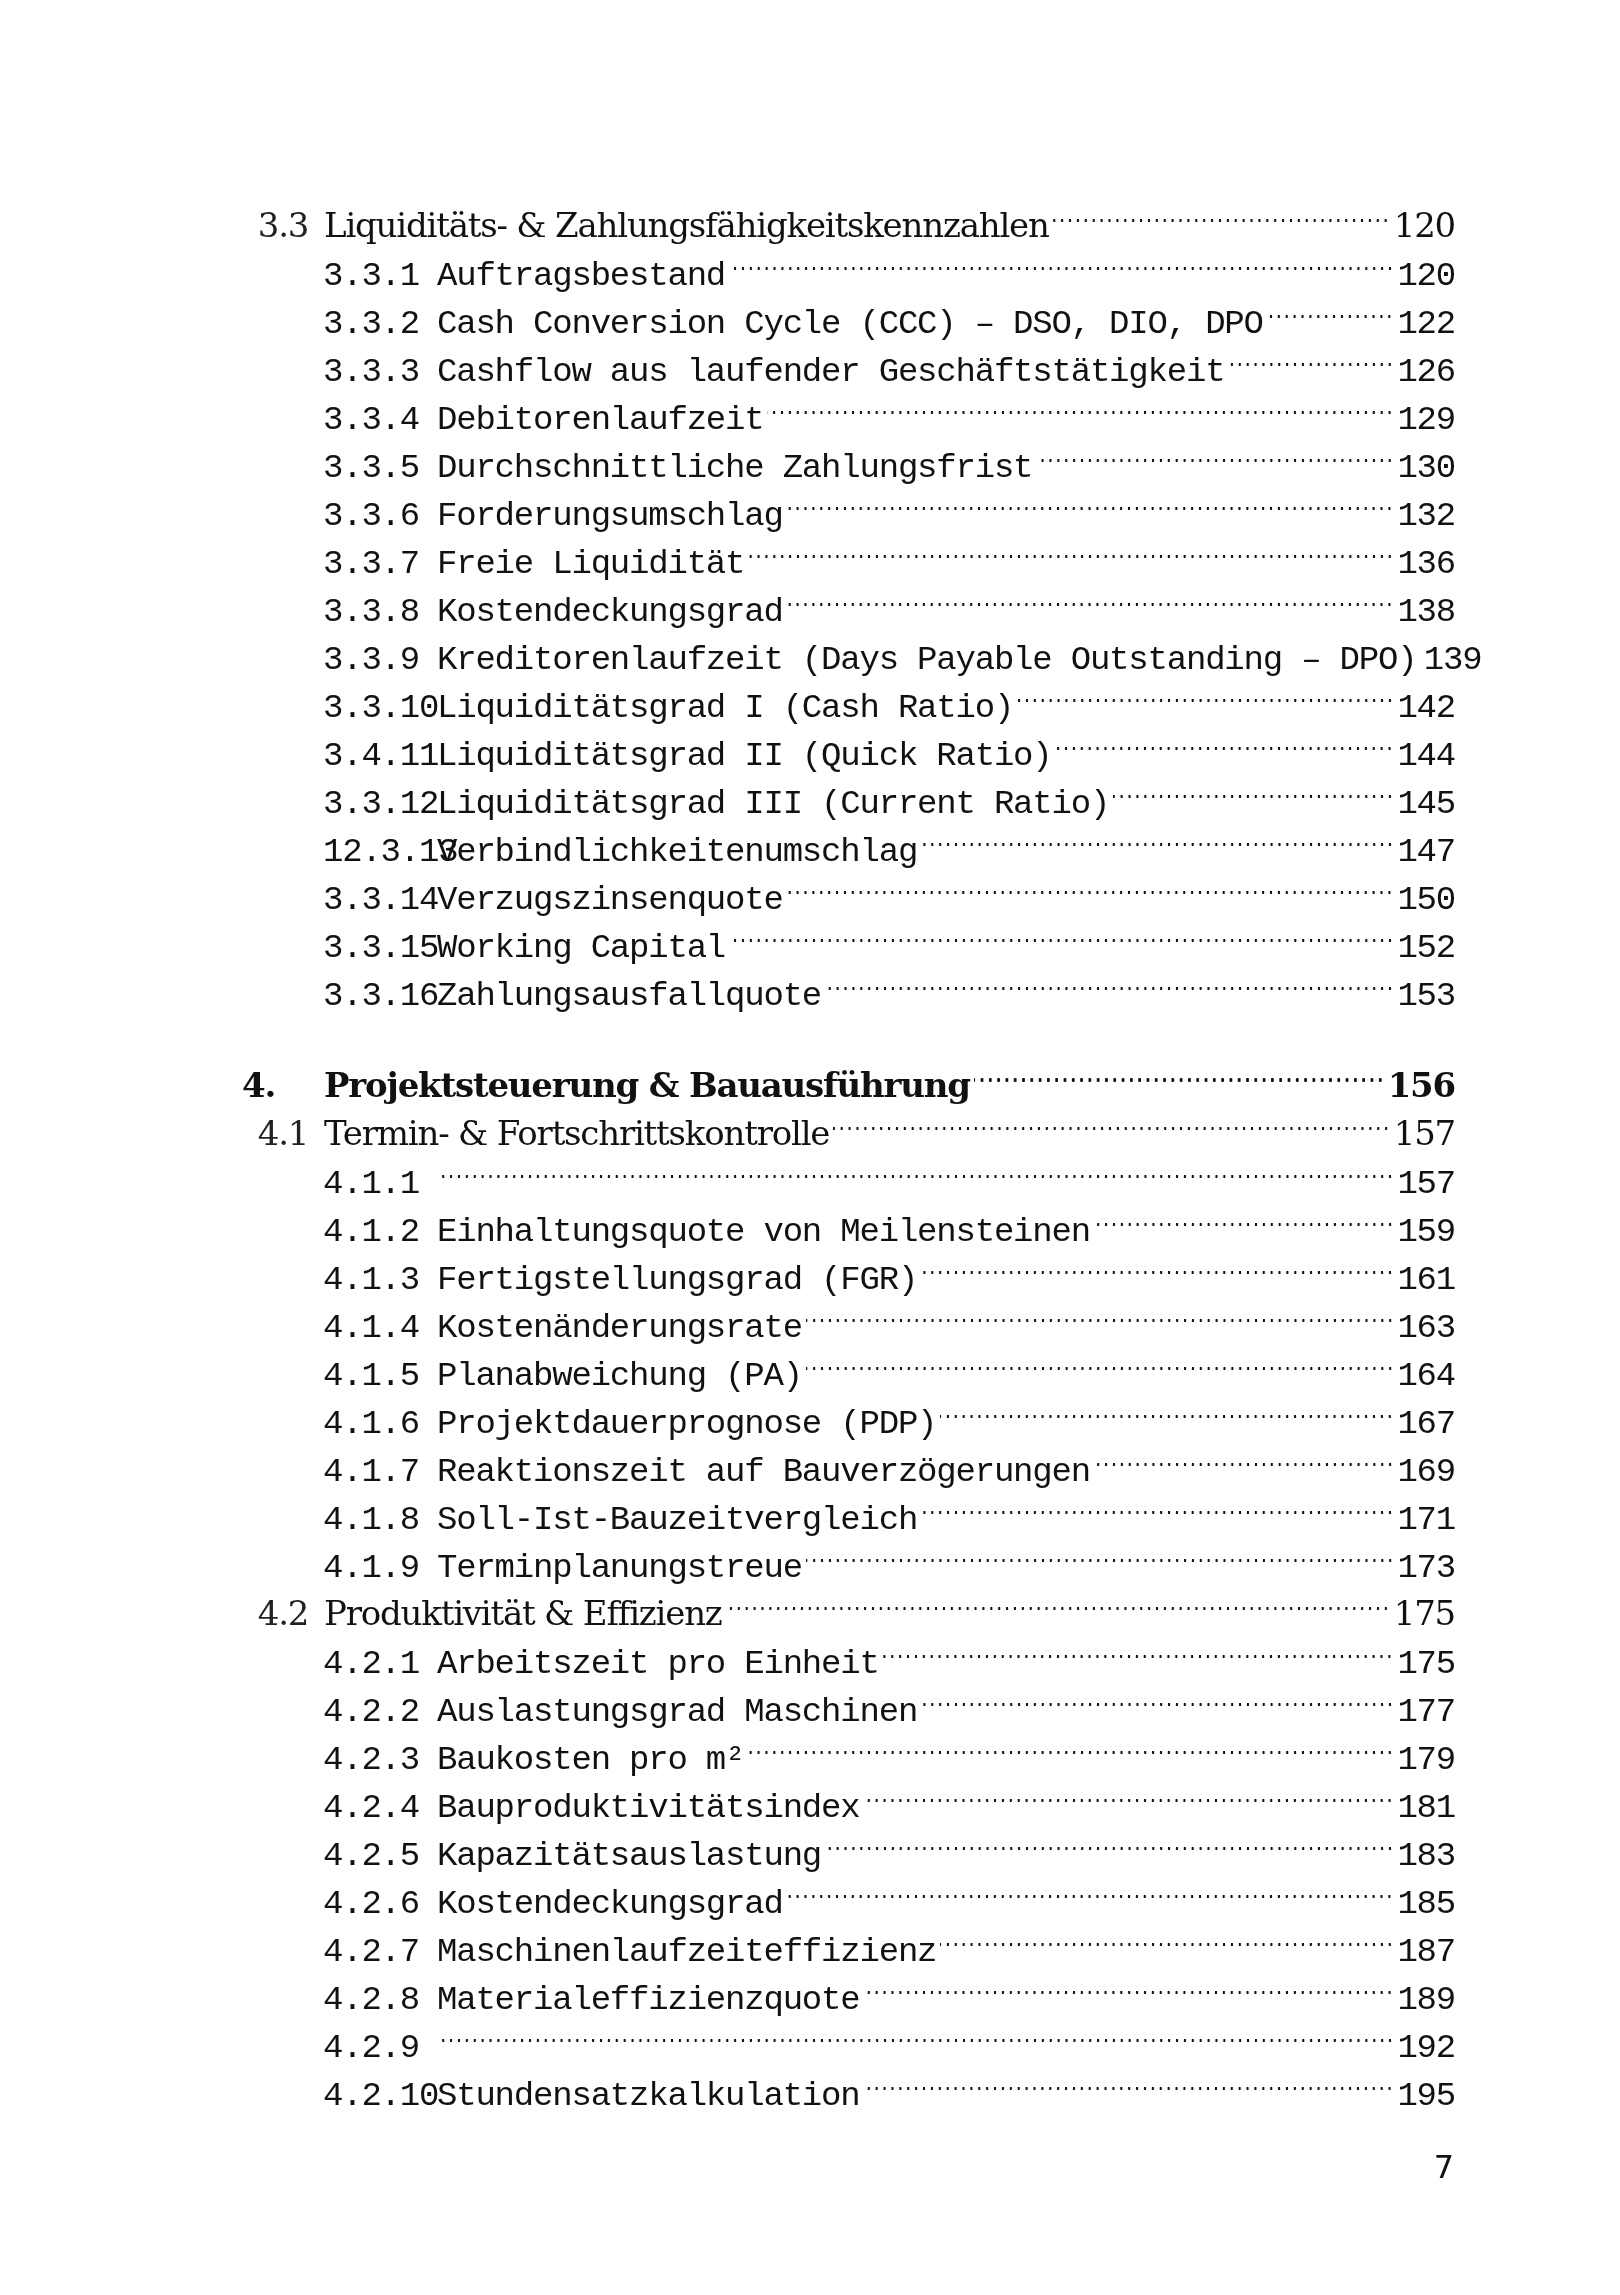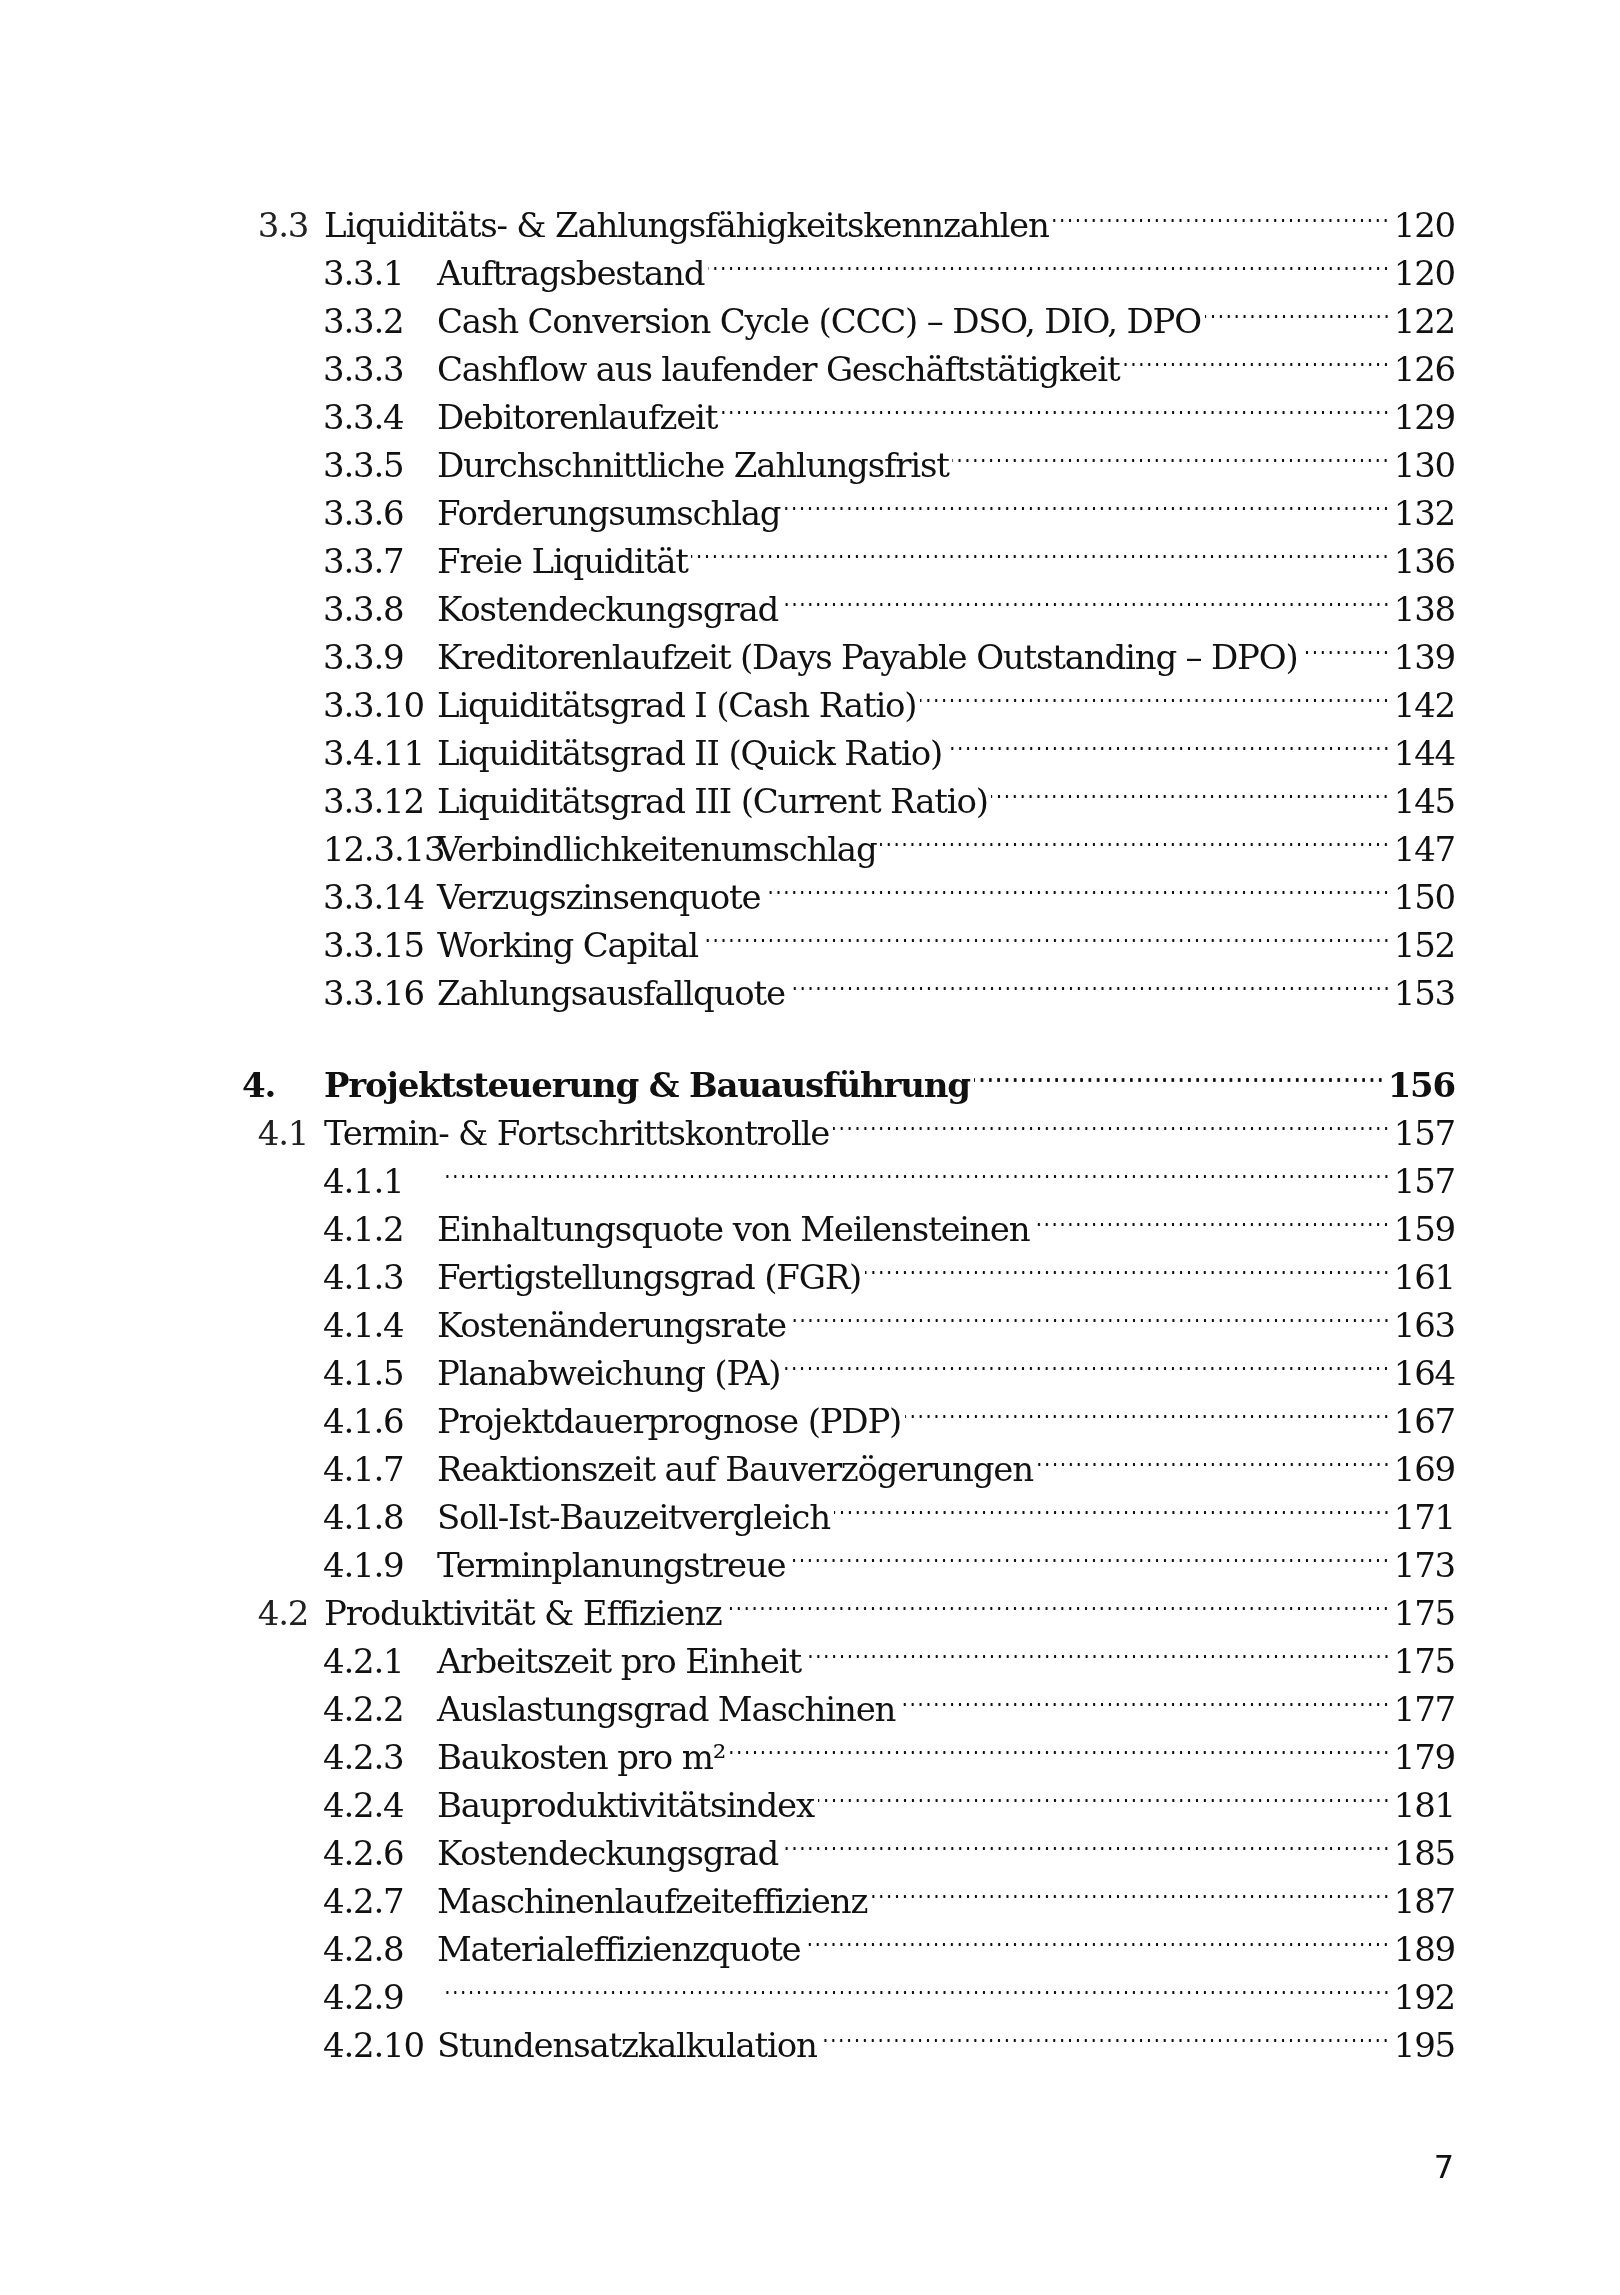--- a/index.html
+++ b/index.html
@@ -13,21 +13,21 @@
     position: absolute; left: 242px; top: 189px; width: 1213px;
   }
   .row {
     position: relative; display: flex; align-items: baseline;
     height: 48px; line-height: 48px;
     font-size: 34px; letter-spacing: -1.2px;
     white-space: nowrap;
   }
   .row .num { flex: 0 0 auto; }
   .row.lvl2 .num { width: 82px; }
-  .row.lvl3 { padding-left: 81px; }
+  .row.lvl3 { padding-left: 81px; font-family: Liberation Mono, monospace; }
   .row.lvl3 .num { width: 114px; }
   .row.lvl1 { font-weight: bold; margin-top: 44px; }
   .row.lvl1 .num { width: 82px; }
   .row .title { flex: 0 0 auto; }
   .row .leader {
     flex: 1 1 auto; overflow: hidden; margin: 0 3.7px;
     position: relative; height: 48px;
   }
   .row .leader::after {
     content: "";
@@ -240,20 +240,26 @@
         <span class="leader"></span>
         <span class="page-ref">179</span>
       </div>
       <div class="row lvl3">
         <span class="num">4.2.4</span>
         <span class="title">Bauproduktivitätsindex</span>
         <span class="leader"></span>
         <span class="page-ref">181</span>
       </div>
       <div class="row lvl3">
+        <span class="num">4.2.5</span>
+        <span class="title">Kapazitätsauslastung</span>
+        <span class="leader"></span>
+        <span class="page-ref">183</span>
+      </div>
+      <div class="row lvl3">
         <span class="num">4.2.6</span>
         <span class="title">Kostendeckungsgrad</span>
         <span class="leader"></span>
         <span class="page-ref">185</span>
       </div>
       <div class="row lvl3">
         <span class="num">4.2.7</span>
         <span class="title">Maschinenlaufzeiteffizienz</span>
         <span class="leader"></span>
         <span class="page-ref">187</span>

